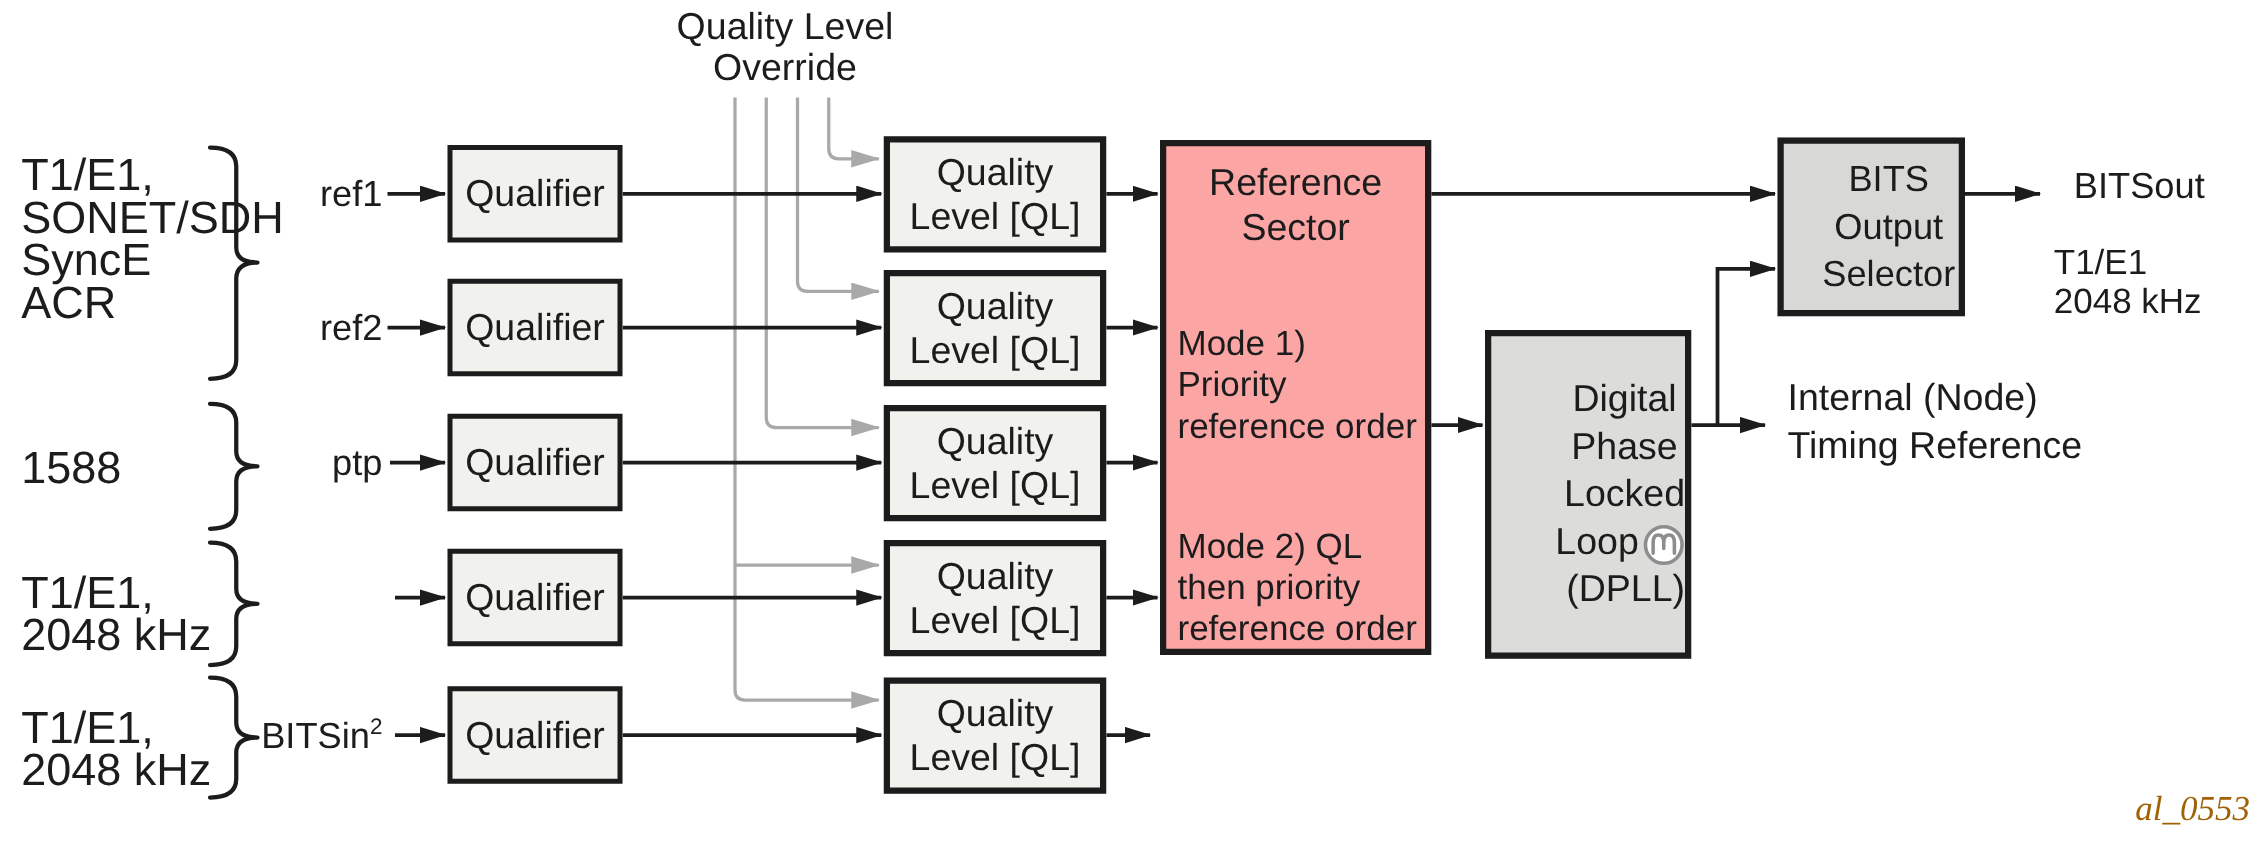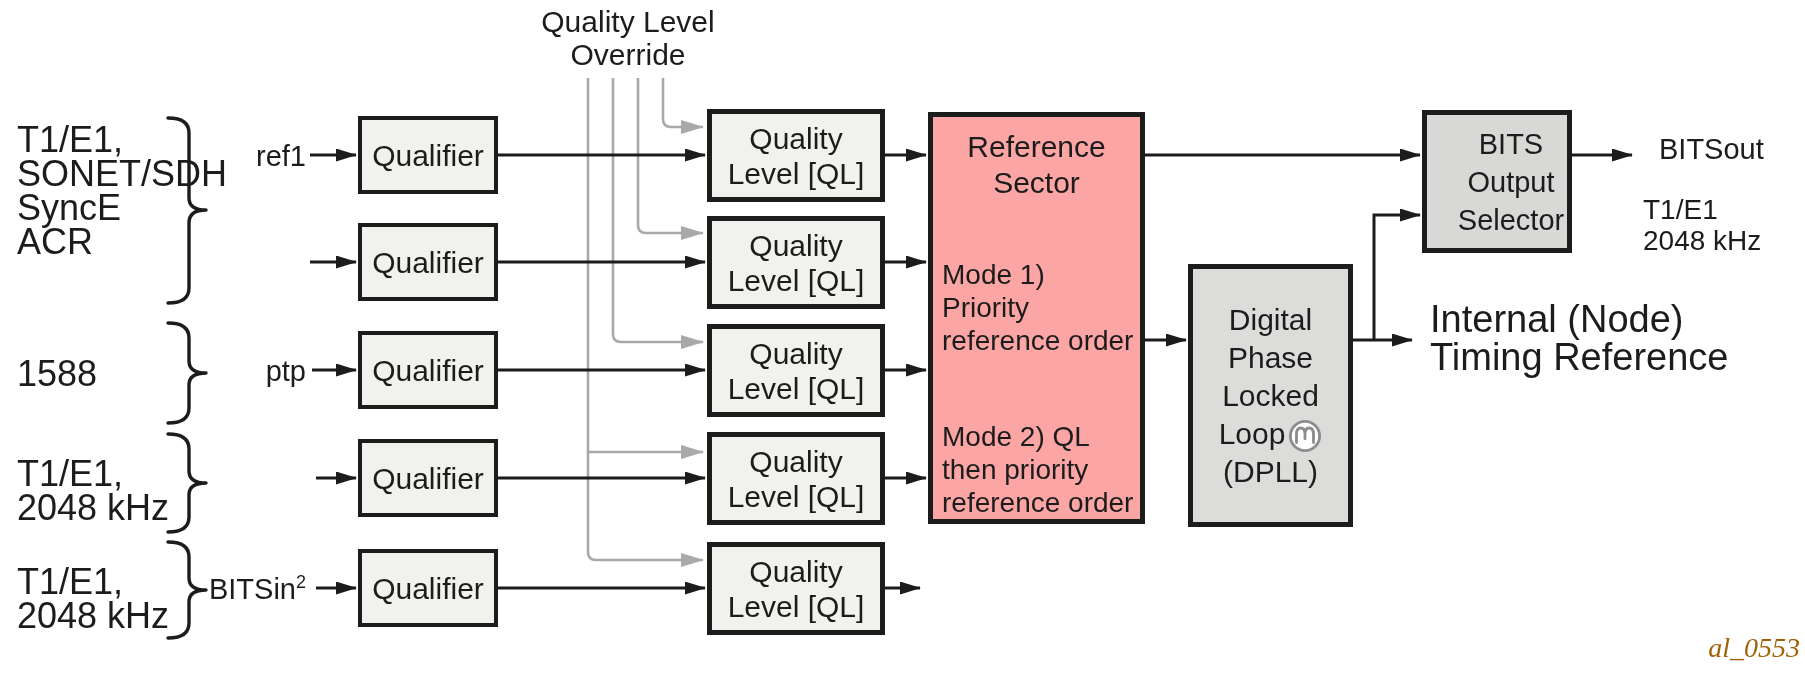--- a/index.html
+++ b/index.html
@@ -51,21 +51,21 @@
     margin:4px 0 0 9px;width:196px;
     font-size:28px;line-height:33px;
   }
   .rs-body + .rs-body{margin-top:10px;}
   .dpll-lines{font-size:30px;line-height:38px;white-space:pre-line;}
   .looprow{display:flex;align-items:center;font-size:30px;line-height:38px;}
   .looprow svg{margin-left:3px;margin-top:4px;}
   .bits-lines{font-size:29px;line-height:38px;white-space:pre-line;}
   .outlabel{position:absolute;font-size:29px;line-height:34px;white-space:pre-line;}
   .out2{font-size:28px;line-height:31px;}
-  .internal{font-size:38px;line-height:38px;}
+  .internal{font-size:30px;line-height:38px;}
   .watermark{
     position:absolute;right:5px;top:632px;
     font-family:"Liberation Serif", serif;
     font-style:italic;font-size:28px;color:#a16207;
   }
 </style>
 </head>
 <body>
 
 <div id="canvas">
@@ -133,20 +133,23 @@
 ACR</div>
   <div class="srclabel" style="top:357px;">1588</div>
   <div class="srclabel" style="top:457px;">T1/E1,
 2048 kHz</div>
   <div class="srclabel" style="top:565px;">T1/E1,
 2048 kHz</div>
 
   <div class="inlabel" style="left:146px;top:139px;">
     <span>ref1</span><sup></sup>
   </div>
+  <div class="inlabel" style="left:146px;top:246px;">
+    <span>ref2</span><sup></sup>
+  </div>
   <div class="inlabel" style="left:146px;top:354px;">
     <span>ptp</span><sup></sup>
   </div>
   <div class="inlabel" style="left:146px;top:572px;">
     <span>BITSin</span><sup>2</sup>
   </div>
 
   <div class="box" style="left:358px;top:116px;width:140px;height:78px;">Qualifier</div>
   <div class="box" style="left:358px;top:223px;width:140px;height:78px;">Qualifier</div>
   <div class="box" style="left:358px;top:331px;width:140px;height:78px;">Qualifier</div>
@@ -164,21 +167,21 @@
   <div class="box ql" style="left:707px;top:542px;width:178px;height:93px;white-space:pre-line;">Quality
 Level [QL]</div>
 
   <div class="box big" style="left:928px;top:112px;width:217px;height:412px;">
     <div class="rs-title">Reference
 Sector</div>
     <div class="rs-body">Mode 1) Priority reference order</div>
     <div class="rs-body">Mode 2) QL then priority reference order</div>
   </div>
 
-  <div class="box big" style="left:1188px;top:264px;width:165px;height:263px;background:#dcdcda;justify-content:center;">
+  <div class="box big" style="left:1188px;top:264px;width:165px;height:263px;background:#dcdcda;justify-content:center;align-items:flex-end;">
     <div class="dpll-lines">Digital
 Phase
 Locked</div>
     <div class="looprow">
       <span>Loop</span>
       <svg width="34" height="34" viewBox="0 0 36 36">
         <circle cx="18" cy="18" r="15.5" fill="#ffffff" stroke="#8d8d8d" stroke-width="3"></circle>
         <path d="M9,25 L9,16 Q9,9.5 13.5,9.5 Q18,9.5 18,16 L18,21 M18,16 Q18,9.5 22.5,9.5 Q27,9.5 27,16 L27,25" fill="none" stroke="#8d8d8d" stroke-width="3" stroke-linecap="round"></path>
       </svg>
     </div>

